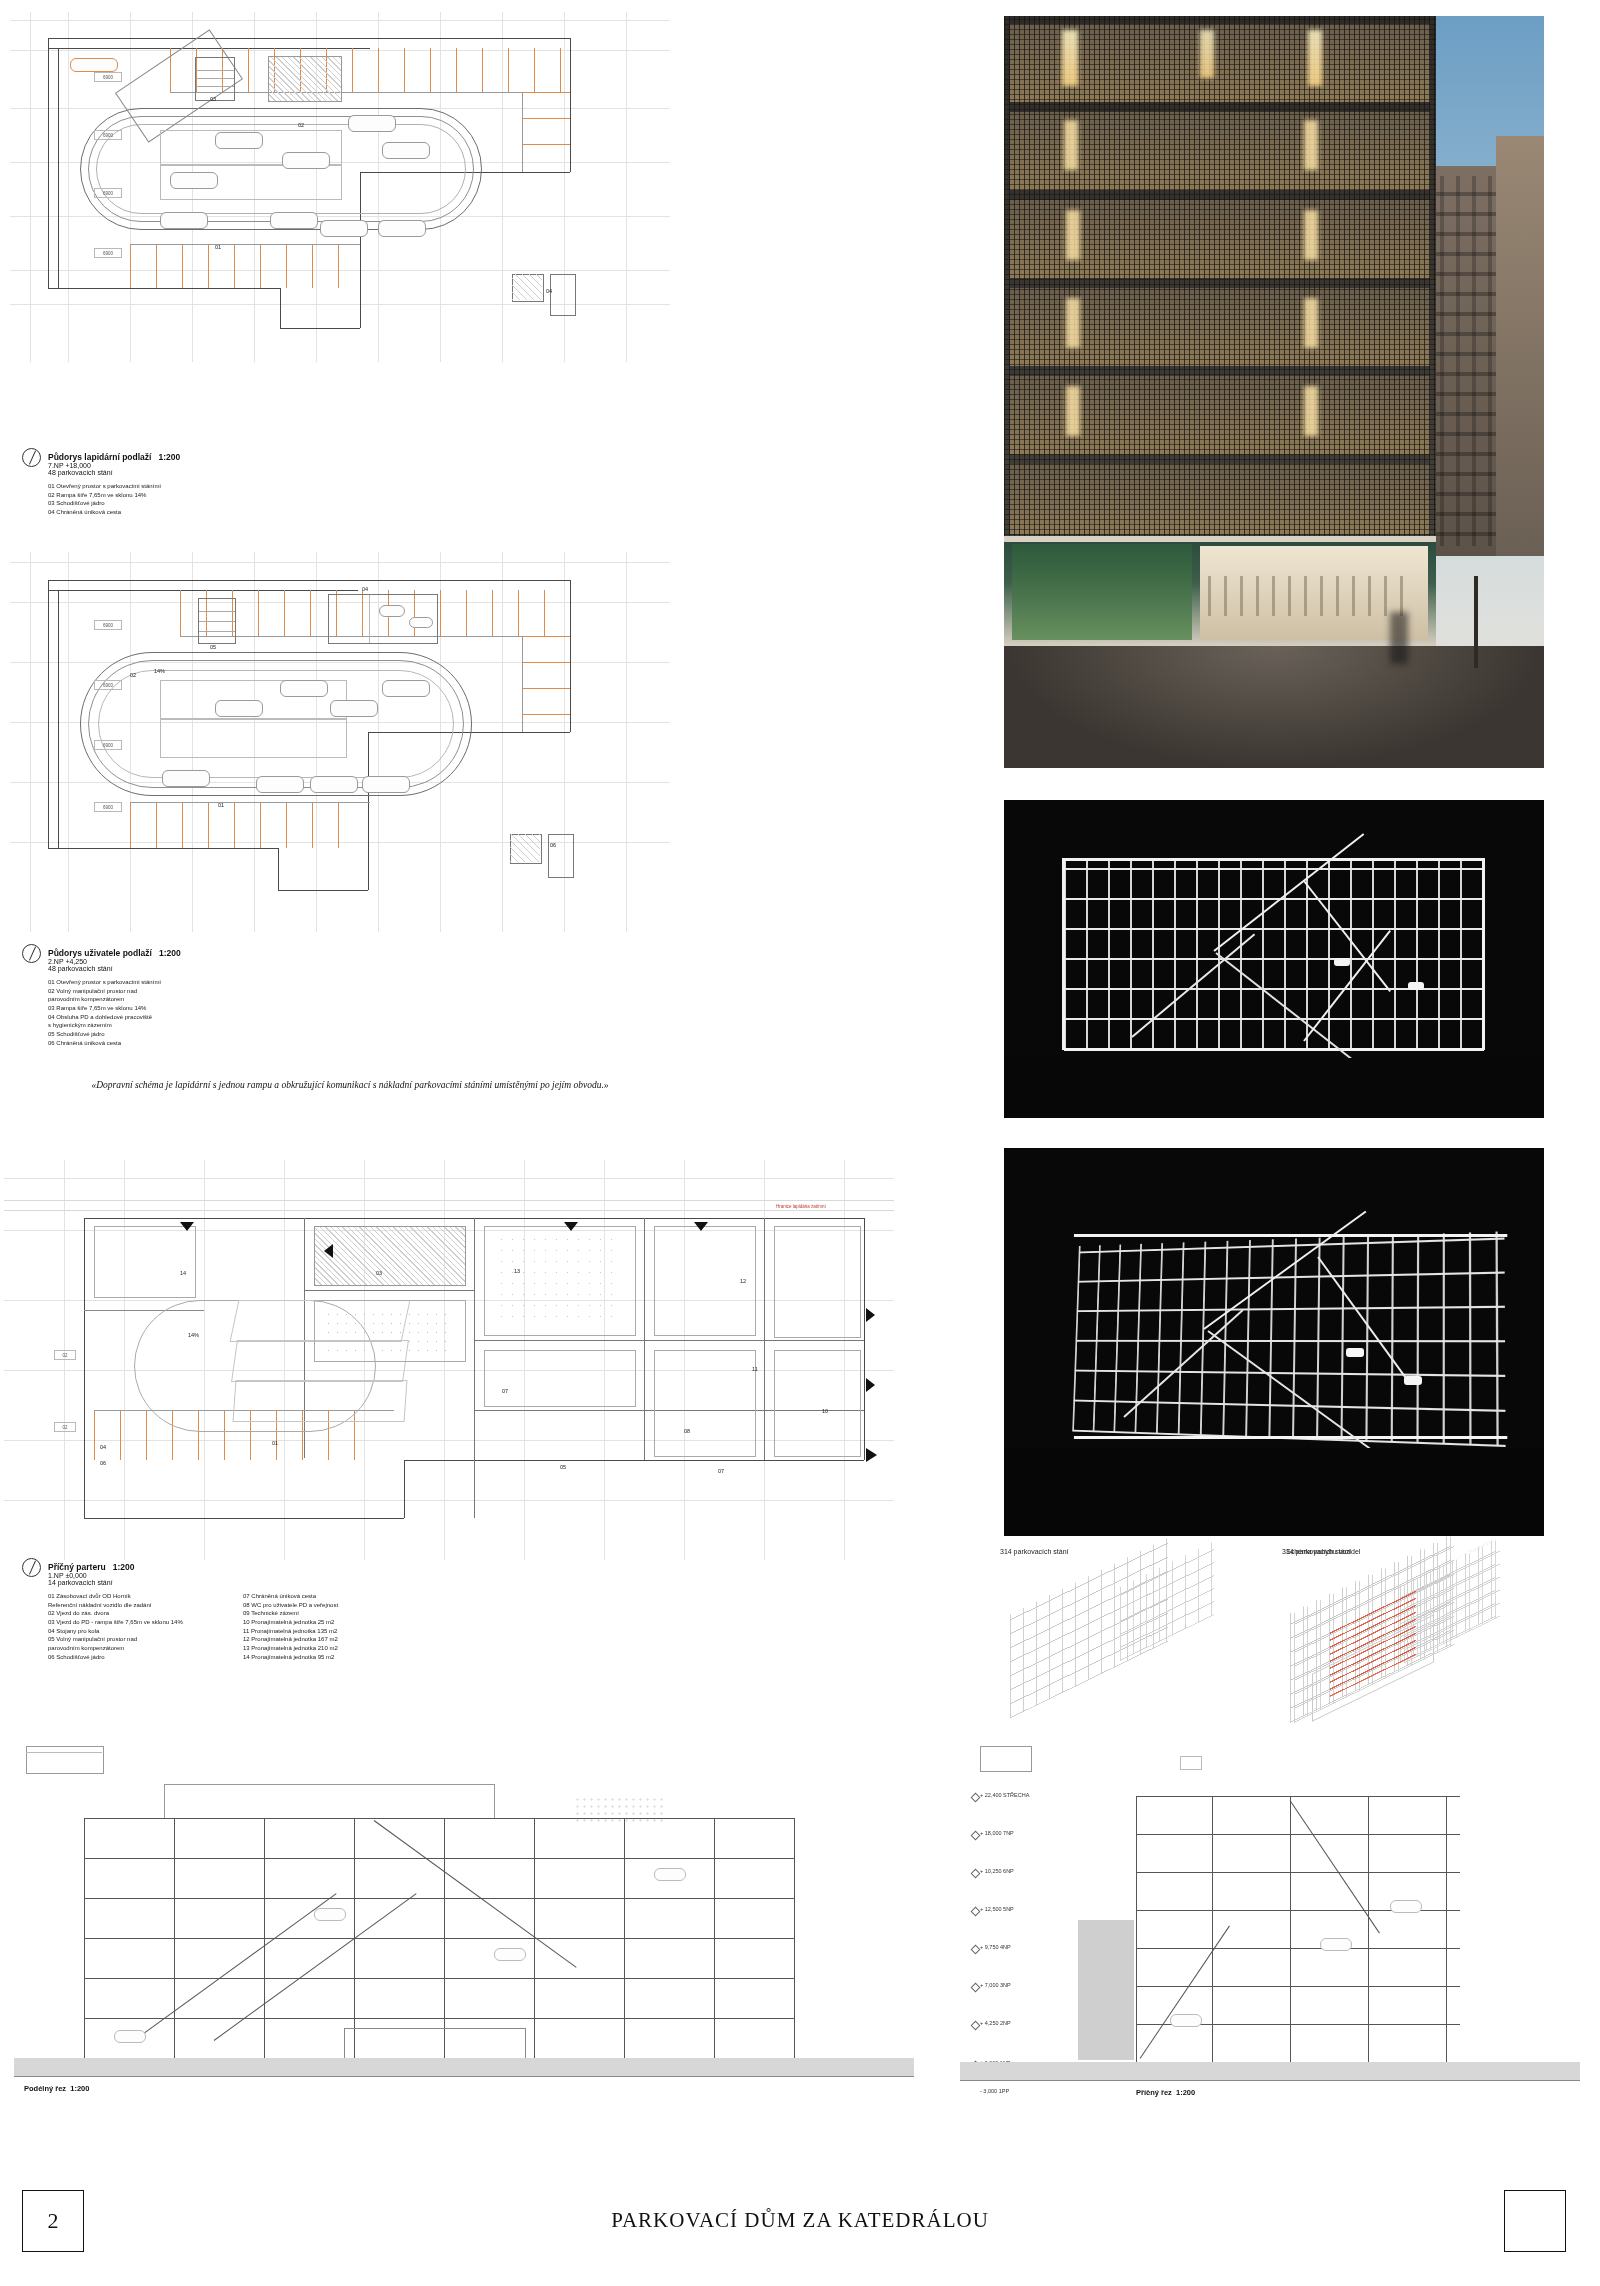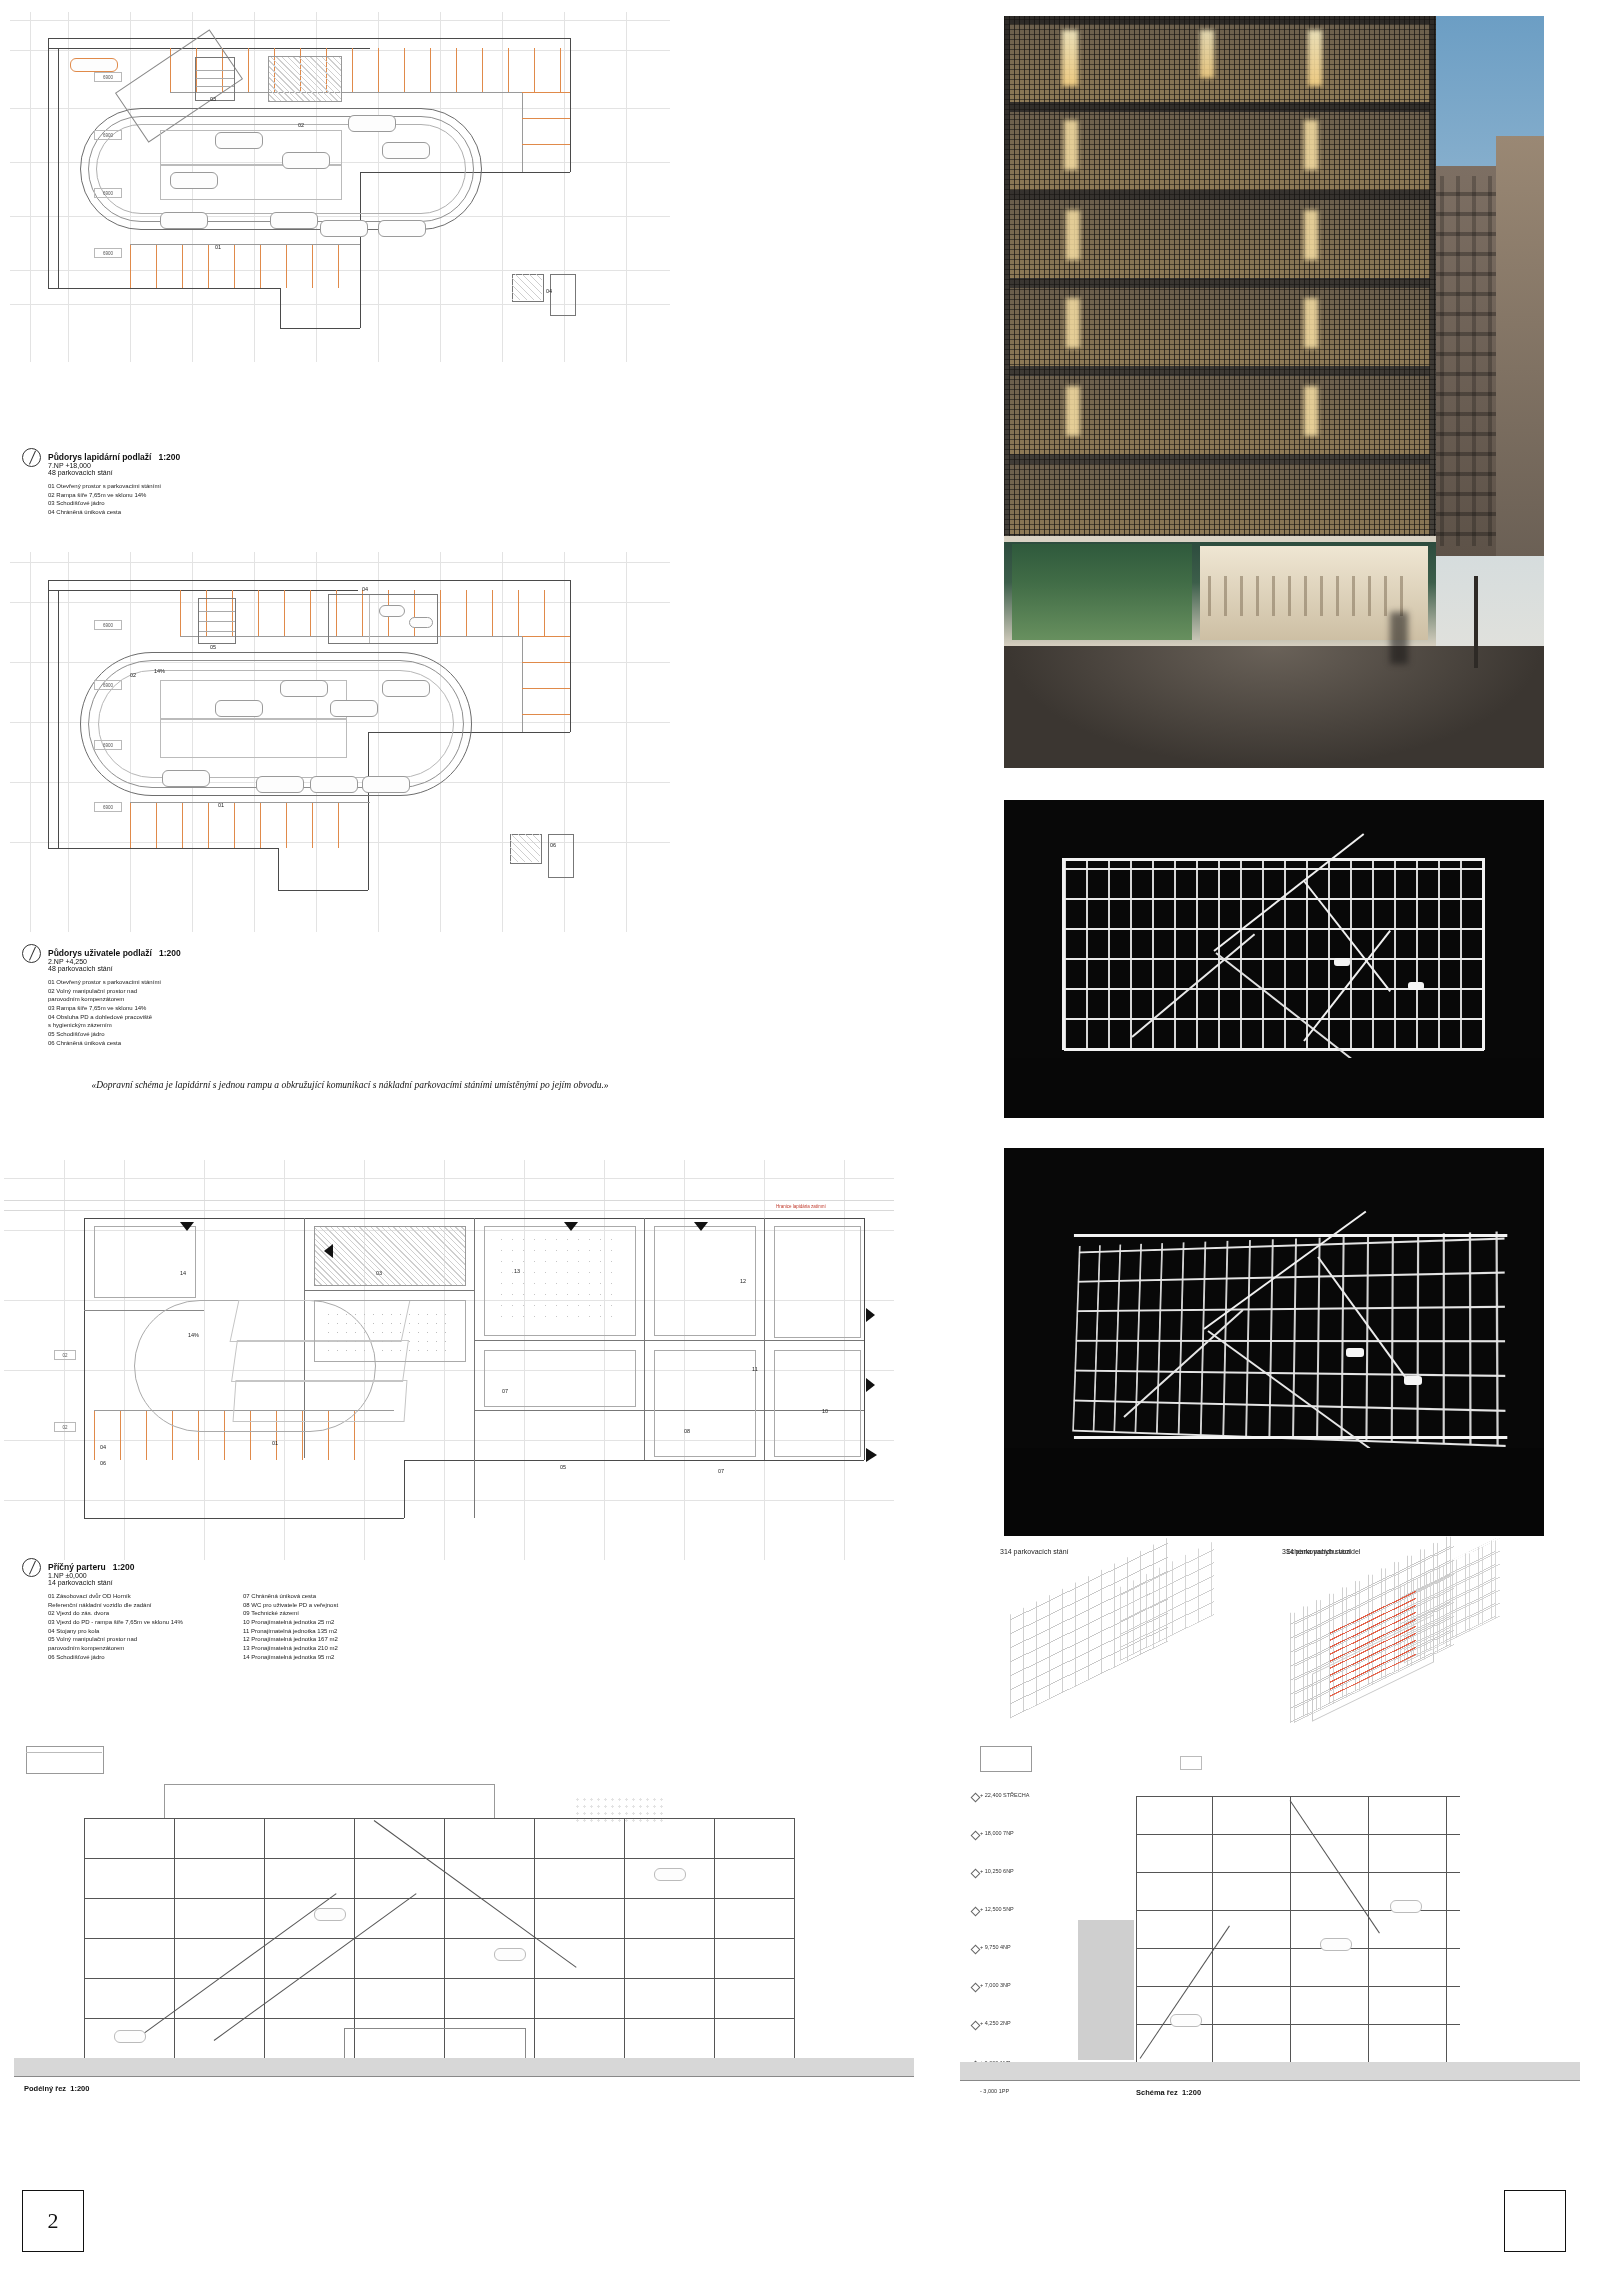--- a/index.html
+++ b/index.html
@@ -677,21 +677,22 @@
     <div class="diag" style="left:330px;top:60px;width:160px;transform:rotate(56deg);"></div>
 
     <div class="car" style="left:360px;top:198px;width:30px;height:11px;border-color:#bbb"></div>
     <div class="car" style="left:210px;top:274px;width:30px;height:11px;border-color:#bbb"></div>
     <div class="car" style="left:430px;top:160px;width:30px;height:11px;border-color:#bbb"></div>
 
     <div class="ground" style="left:0;top:322px;width:620px;height:18px;"></div>
     <div class="sline slineh" style="top:340px;left:0;right:0;background:#888"></div>
 
     <div class="sect-label" style="left:176px;top:348px;">
-      <span>Schéma řez</span>&nbsp;&nbsp;<span>1:200</span>
+      <span>Příčný řez</span>&nbsp;&nbsp;<span>1:200</span>
     </div>
   </div>
 
   <div class="abs" style="left:0;top:2178px;width:1600px;height:2px;background:#fff"></div>
   <div class="pagebox" style="left:22px;top:2190px;width:60px;height:60px;">2</div>
   <div class="logobox" style="left:1504px;top:2190px;width:60px;height:60px;"></div>
+  <div class="footer-title" style="top:2208px;">PARKOVACÍ DŮM ZA KATEDRÁLOU</div>
 
 </div>
 
 </body></html>

